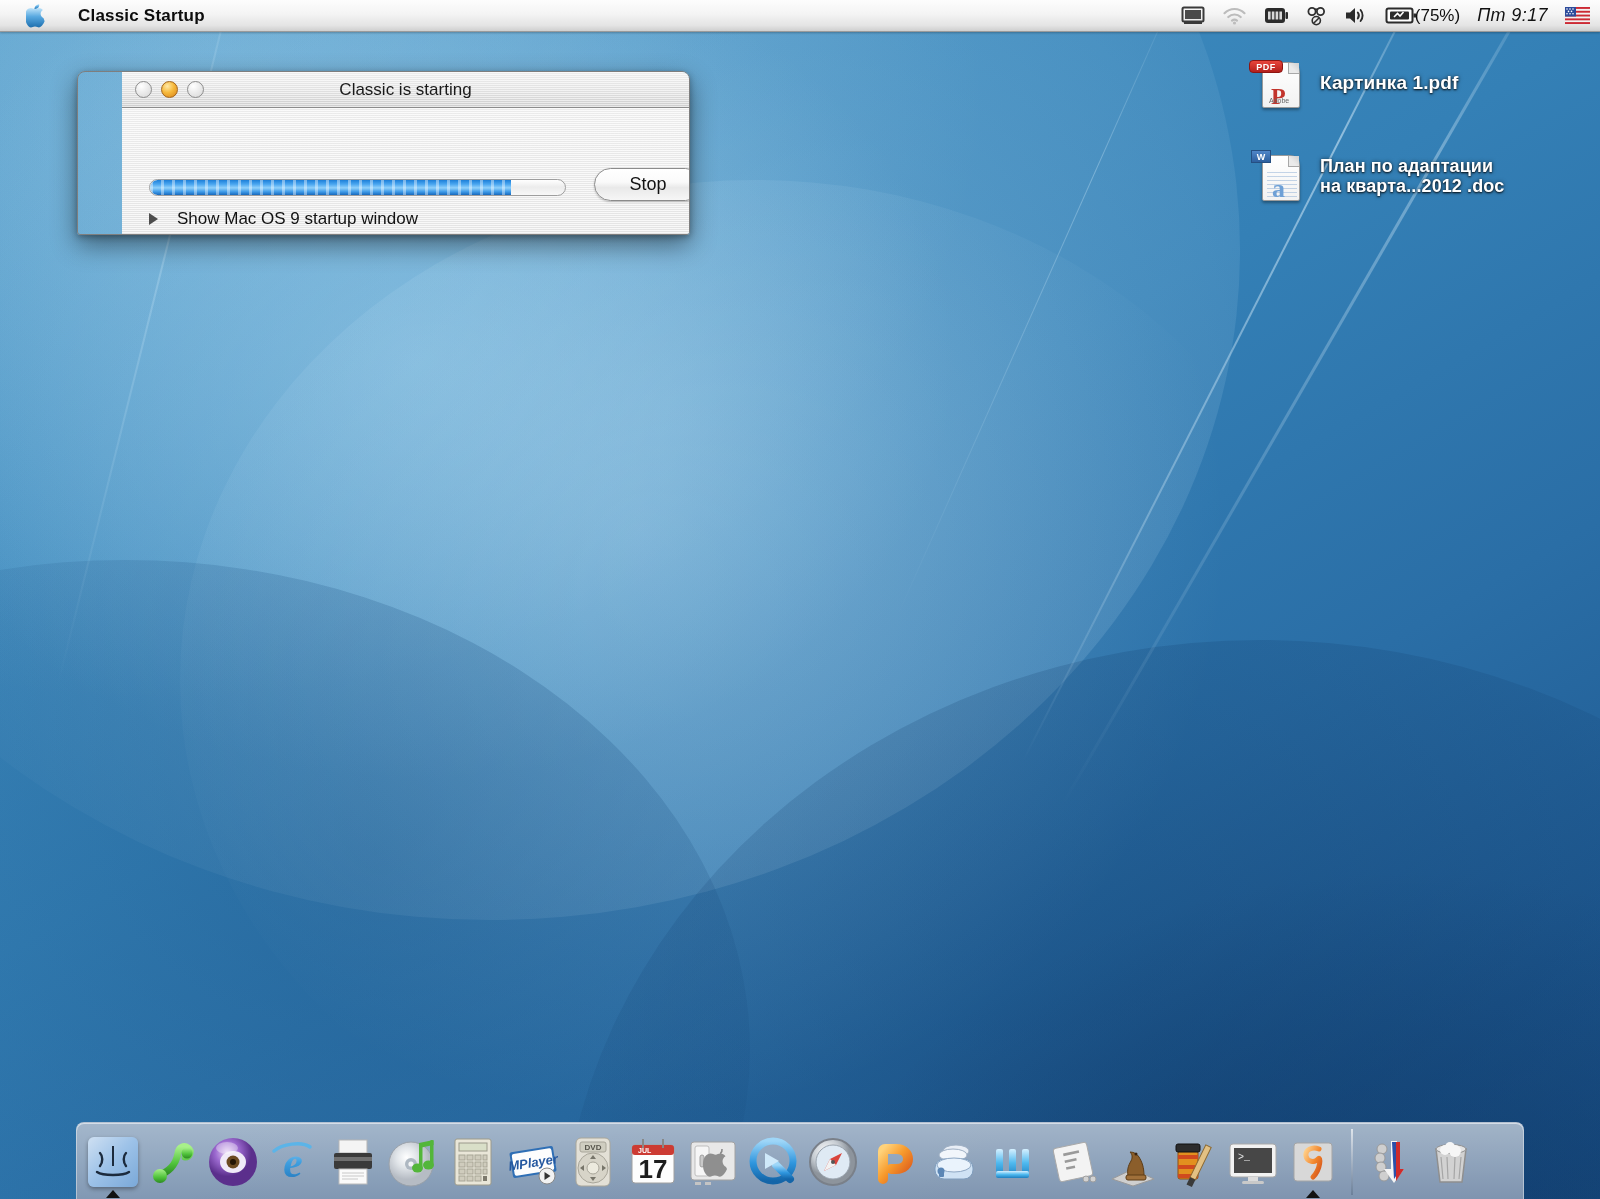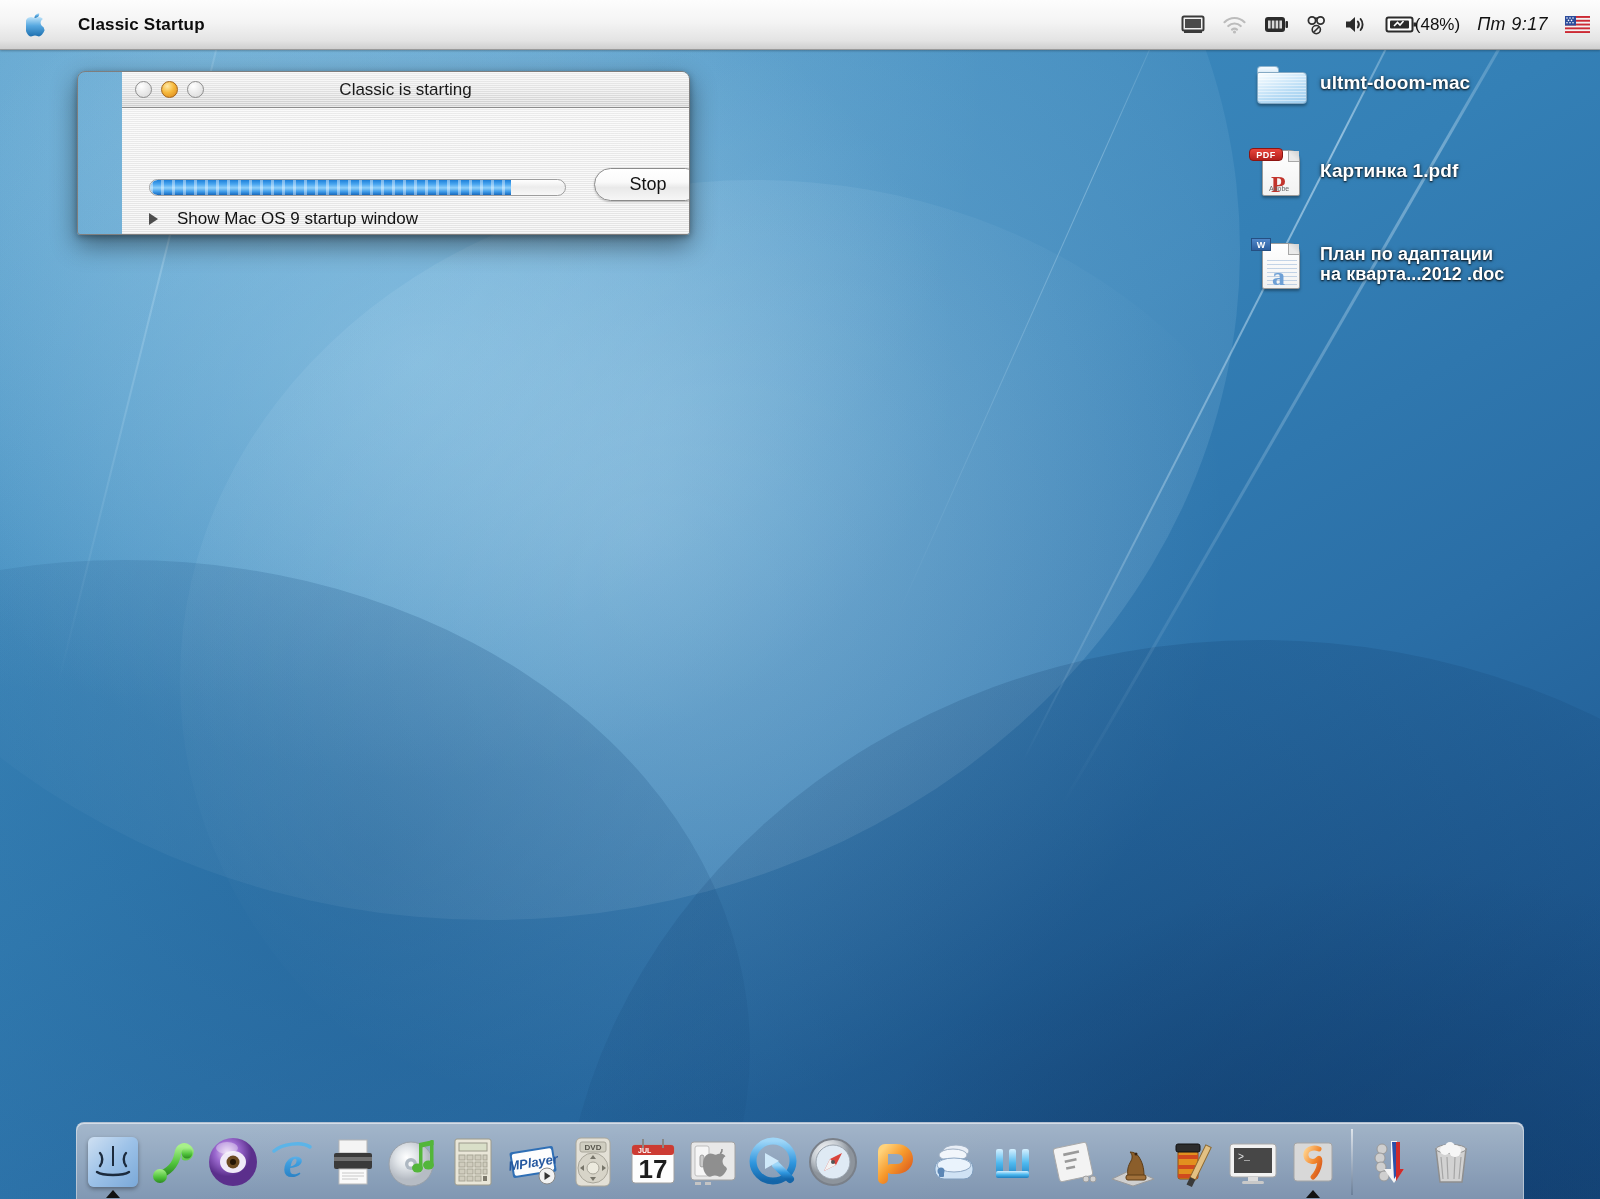--- a/index.html
+++ b/index.html
@@ -36,21 +36,21 @@
        background:linear-gradient(180deg, rgba(220,240,252,0) 0%, rgba(220,240,252,.55) 22%, rgba(220,240,252,.30) 70%, rgba(220,240,252,0) 100%); }
   .k2{ left:1560px; top:-60px; width:3px; height:1000px; transform:rotate(30deg);
        background:linear-gradient(180deg, rgba(220,240,252,0) 0%, rgba(220,240,252,.38) 25%, rgba(220,240,252,0) 100%); }
   .k3{ left:1180px; top:-20px; width:1px; height:700px; transform:rotate(24deg);
        background:linear-gradient(180deg, rgba(210,236,250,0) 0%, rgba(210,236,250,.35) 30%, rgba(210,236,250,0) 100%); }
   .k4{ left:250px; top:-90px; width:2px; height:800px; transform:rotate(14deg);
        background:linear-gradient(180deg, rgba(215,238,251,0) 0%, rgba(215,238,251,.30) 35%, rgba(215,238,251,0) 100%); }
 
   
   #menubar{
-    position:absolute; left:0; top:0; width:1600px; height:50px; z-index:60;
+    position:absolute; left:0; top:0; width:1600px; height:32px; z-index:60;
     background:linear-gradient(180deg,#fdfdfd 0%,#f4f4f4 45%,#e4e4e4 82%,#cfcfcf 100%);
     border-bottom:1px solid #9a9a9a;
     display:flex; align-items:center;
     box-shadow:0 1px 2px rgba(0,0,0,.25);
   }
   #menubar-left{ display:flex; align-items:center; height:100%; }
   .apple-menu{ padding:0 16px 0 26px; display:flex; align-items:center; height:100%; }
   .app-title{
     font-size:17px; font-weight:bold; color:#0c0c0c;
     padding:0 14px; height:100%; display:flex; align-items:center;
@@ -303,21 +303,21 @@
       </svg>
     </div>
 
     <div class="mb-item" style="gap:2px">
       <svg width="34" height="19" viewBox="0 0 34 19">
         <rect x="1.5" y="2.5" width="26" height="14" rx="2" fill="#fff" stroke="#2b2b2b" stroke-width="2"></rect>
         <rect x="5" y="5.5" width="19" height="8" rx="1" fill="#2b2b2b"></rect>
         <path d="M9 11l3.5-3.5 2.5 2.5L18.5 6" fill="none" stroke="#fff" stroke-width="1.6"></path>
         <path d="M28.5 7.5h2.5v4h-2.5z" fill="#2b2b2b"></path>
       </svg>
-      <span class="mb-pct">(48%)</span>
+      <span class="mb-pct">(75%)</span>
     </div>
 
     <div class="mb-item mb-clock">Пт 9:17</div>
 
     <div class="mb-item">
       <svg width="25" height="17" viewBox="0 0 25 17">
         <rect x="0" y="0" width="25" height="17" fill="#f2f2f2"></rect>
         <g fill="#cc2a34">
           <rect y="0" width="25" height="1.9"></rect>
             <rect y="3.8" width="25" height="1.9"></rect>
@@ -364,29 +364,20 @@
     </div>
   </div>
 </div>
 
 <div id="desktop-icons">
 
 
 
 
 
-  <div class="dicon">
-    <div class="dicon-art">
-      <div class="fld">
-          <div class="fld-tab"></div>
-          <div class="fld-body"></div>
-        </div>
-    </div>
-    <div class="dicon-label">ultmt-doom-mac</div>
-  </div>
 
   <div class="dicon">
     <div class="dicon-art">
       <div class="doc">
           <div class="doc-fold"></div>
         <div class="pdf-a">Ρ</div>
         <div class="pdf-adobe">Adobe</div>
       </div>
       <div class="pdf-band">PDF</div>
     </div>

